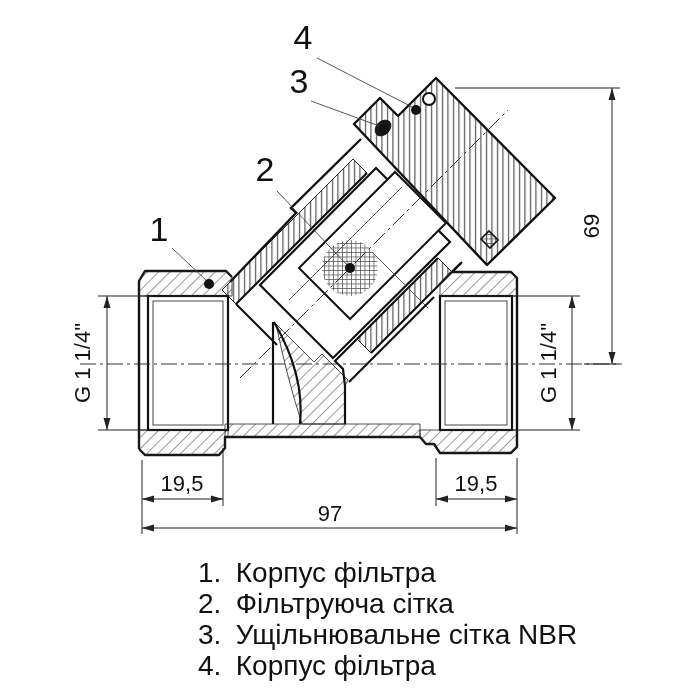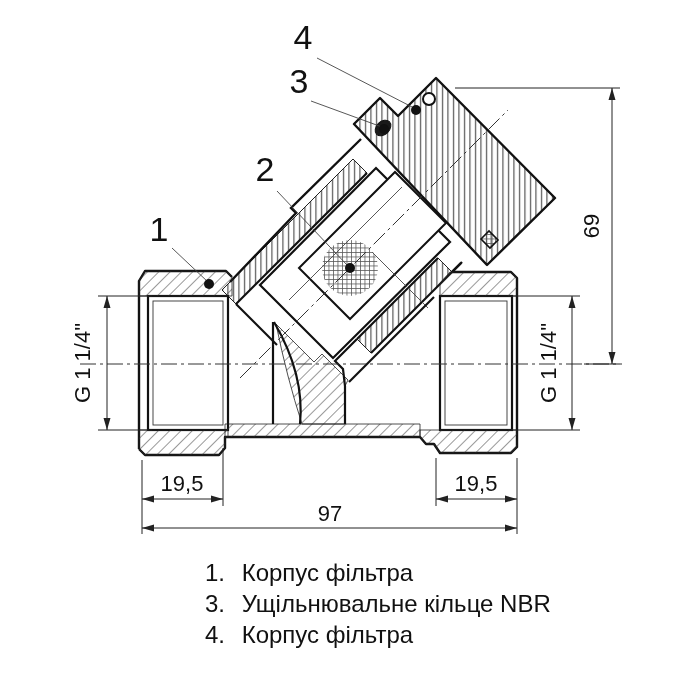--- a/index.html
+++ b/index.html
@@ -1,20 +1,20 @@
 <!DOCTYPE html>
 <html><head>
 <meta charset="utf-8">
 <style>
   html,body{margin:0;padding:0;background:#fff;}
   #stage{position:relative;width:700px;height:700px;background:#fff;overflow:hidden;
          font-family:"Liberation Sans", sans-serif;}
   #stage svg{position:absolute;left:0;top:0;}
-  .legend{position:absolute;left:205px;top:557px;color:#111;
-          font-size:24px;line-height:31px;letter-spacing:0px;}
+  .legend{position:absolute;left:198px;top:557px;color:#111;
+          font-size:28px;line-height:31px;letter-spacing:0px;}
   .legend-row{white-space:nowrap;}
   .legend-num{display:inline-block;min-width:30px;}
   svg text{fill:#111;font-family:"Liberation Sans", sans-serif;}
   .dimtxt{font-size:22px;}
   .callout{font-size:34px;}
 </style>
 </head>
 <body>
 
 <div id="stage">
@@ -166,22 +166,26 @@
     <text class="callout" text-anchor="middle" x="303" y="49">4</text>
   </g>
 </svg>
 
 <div class="legend">
   <div class="legend-row">
     <span class="legend-num">1.</span>
     <span>Корпус фільтра</span>
   </div>
   <div class="legend-row">
+    <span class="legend-num">2.</span>
+    <span>Фільтруюча сітка</span>
+  </div>
+  <div class="legend-row">
     <span class="legend-num">3.</span>
-    <span>Ущільнювальне кільце NBR</span>
+    <span>Ущільнювальне сітка NBR</span>
   </div>
   <div class="legend-row">
     <span class="legend-num">4.</span>
     <span>Корпус фільтра</span>
   </div>
 </div>
 
 </div>
 
 </body></html>

